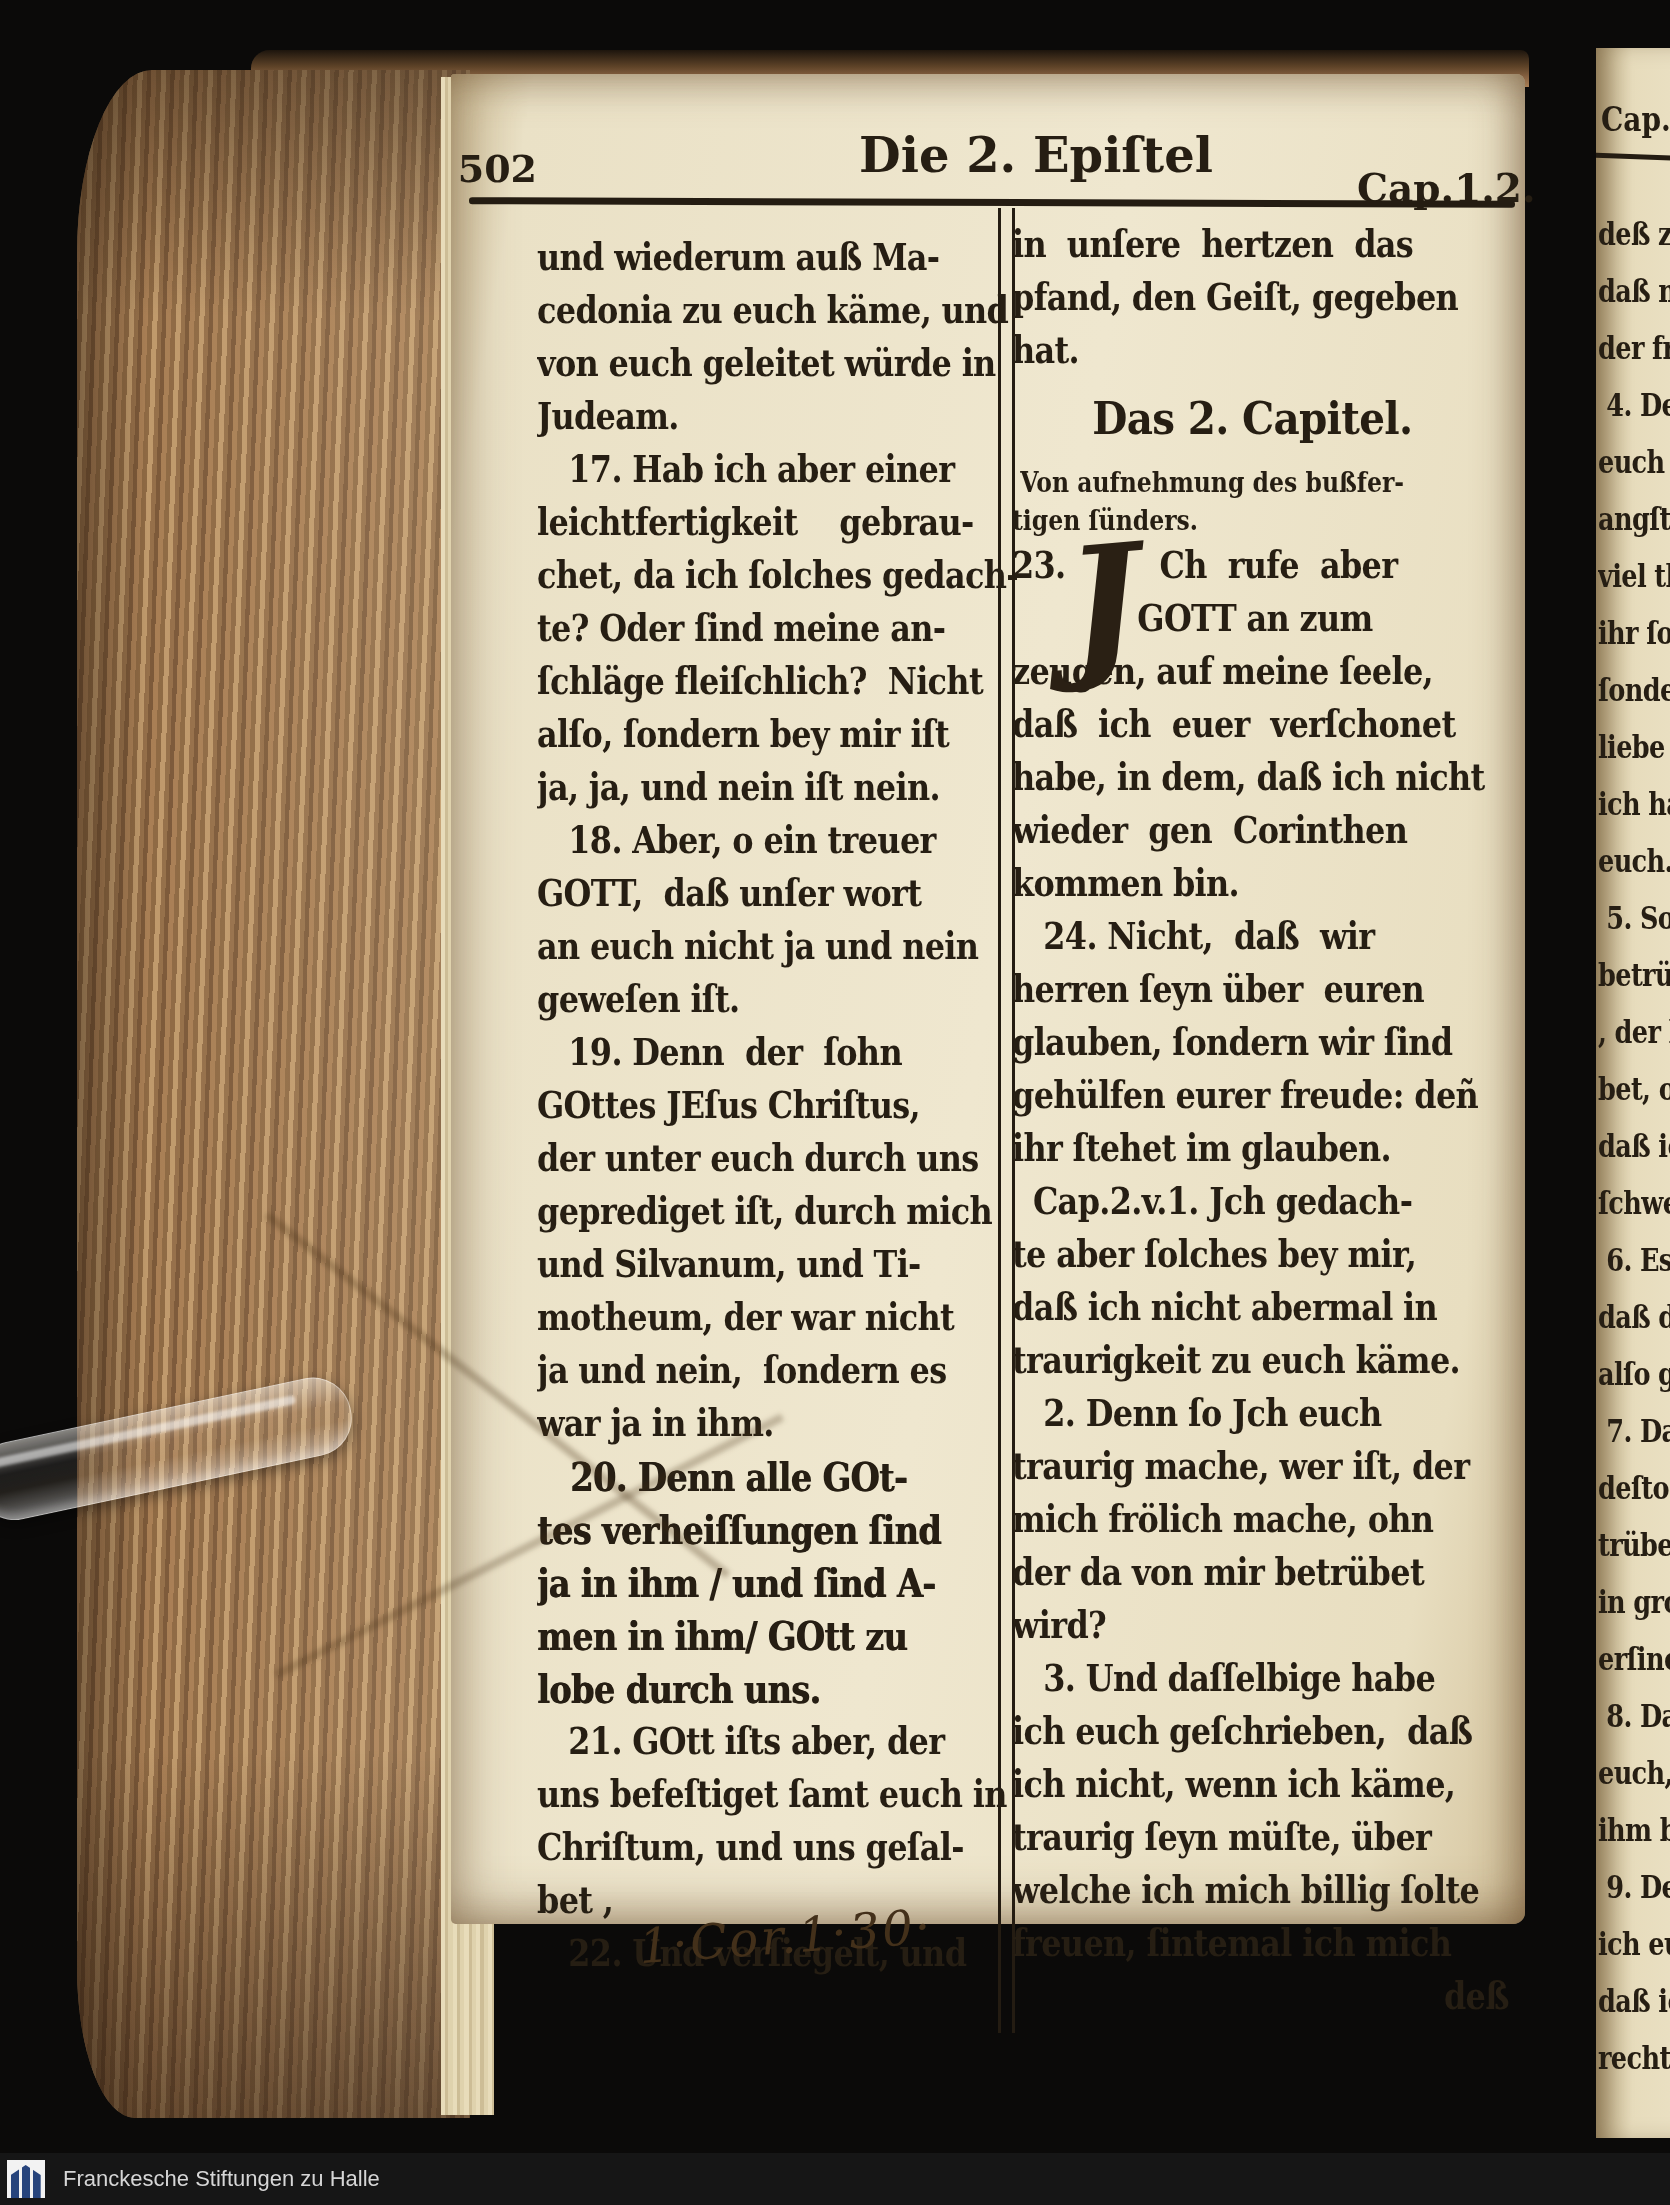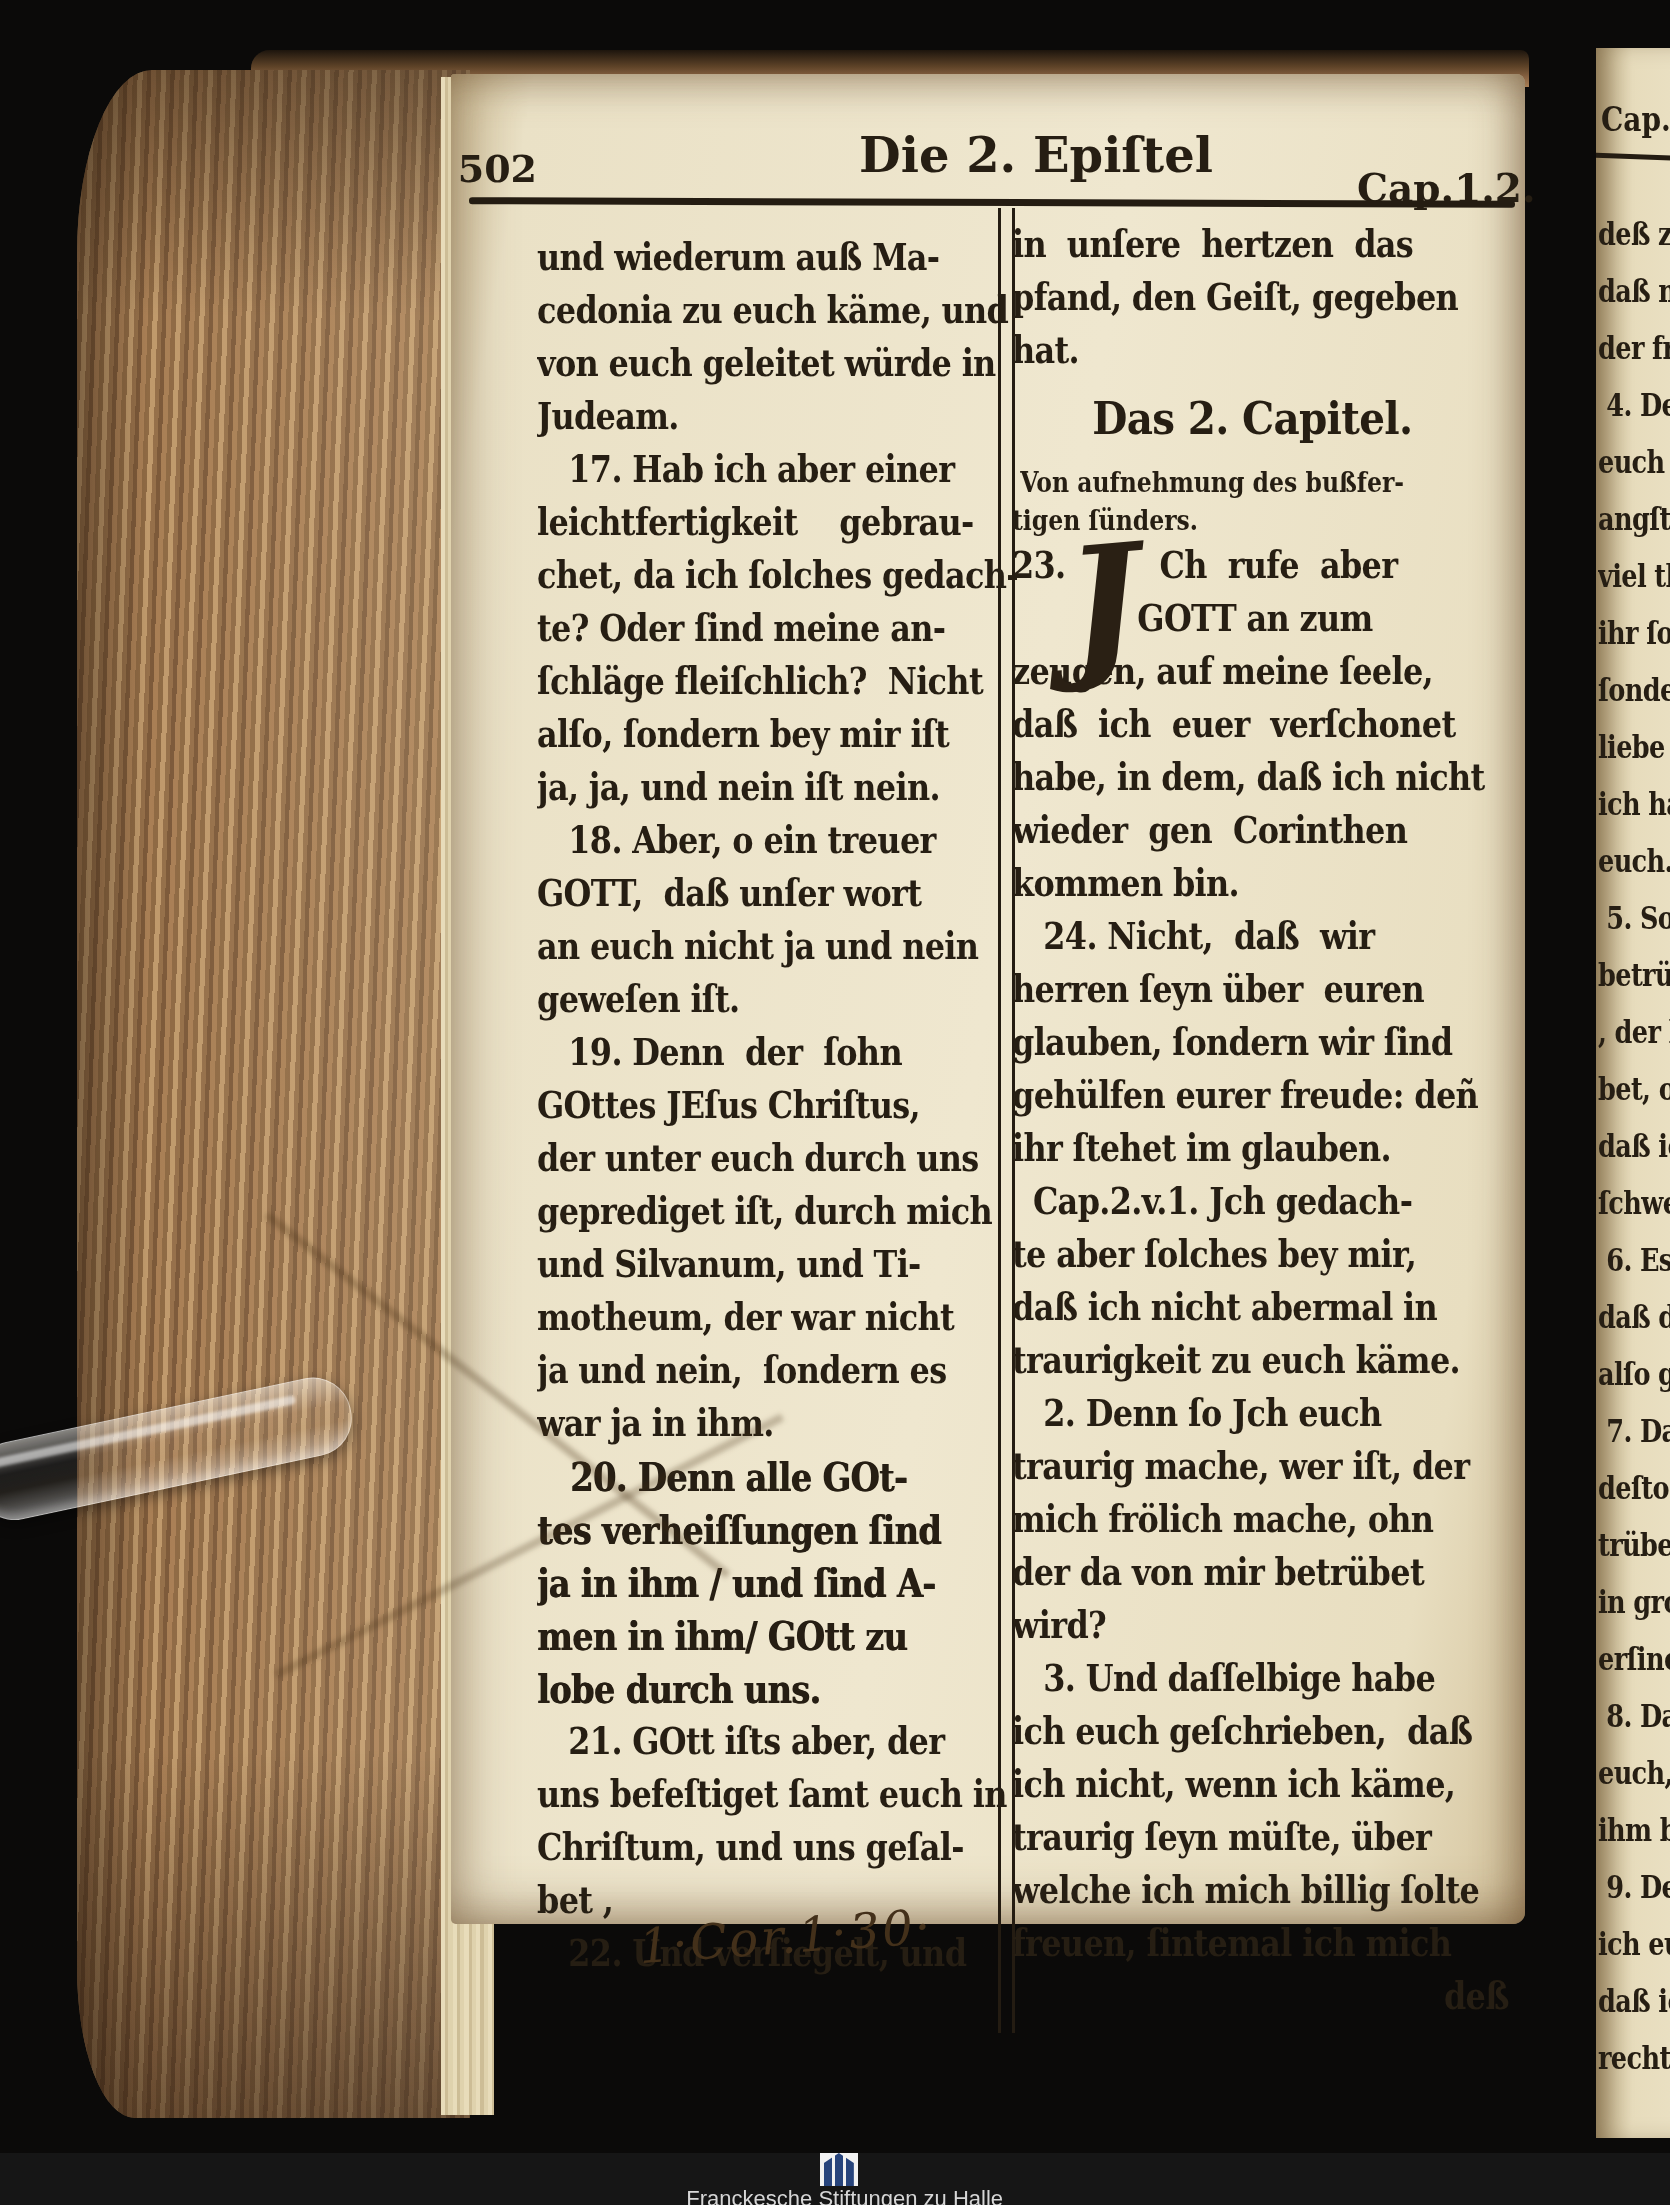--- a/index.html
+++ b/index.html
@@ -101,21 +101,21 @@
     box-shadow:0 5px 13.4px rgba(0,0,0,.4), inset 0 -5px 8.4px rgba(255,255,255,.25);
   }
   .glass-rod::before{
     content:"";position:absolute;left:11.7px;top:13.4px;width:317px;height:8.4px;border-radius:5px;
     background:rgba(255,255,255,.55);filter:blur(1.7px);
   }
 
   
   .footer-bar{
     left:0;top:2153px;width:1671px;height:52px;z-index:6;
-    background:#161616;display:flex;align-items:center;flex-direction:column;
+    background:#161616;display:flex;align-items:center;
   }
   .logo{margin-left:6.7px;width:38px;height:38px;background:#f2f2f2;
     display:flex;align-items:flex-end;justify-content:center;}
   .logo-mark{width:30px;height:33px;
     background:linear-gradient(90deg,#27447c 0 26%,#f2f2f2 26% 37%,#27447c 37% 63%,#f2f2f2 63% 74%,#27447c 74% 100%);
     clip-path:polygon(50% 0,100% 30%,100% 100%,0 100%,0 30%);}
   .footer-label{margin-left:18.4px;color:#d6d6d6;font-size:22px;font-family:"Liberation Sans",sans-serif;}
 </style>
 </head>
 <body>

